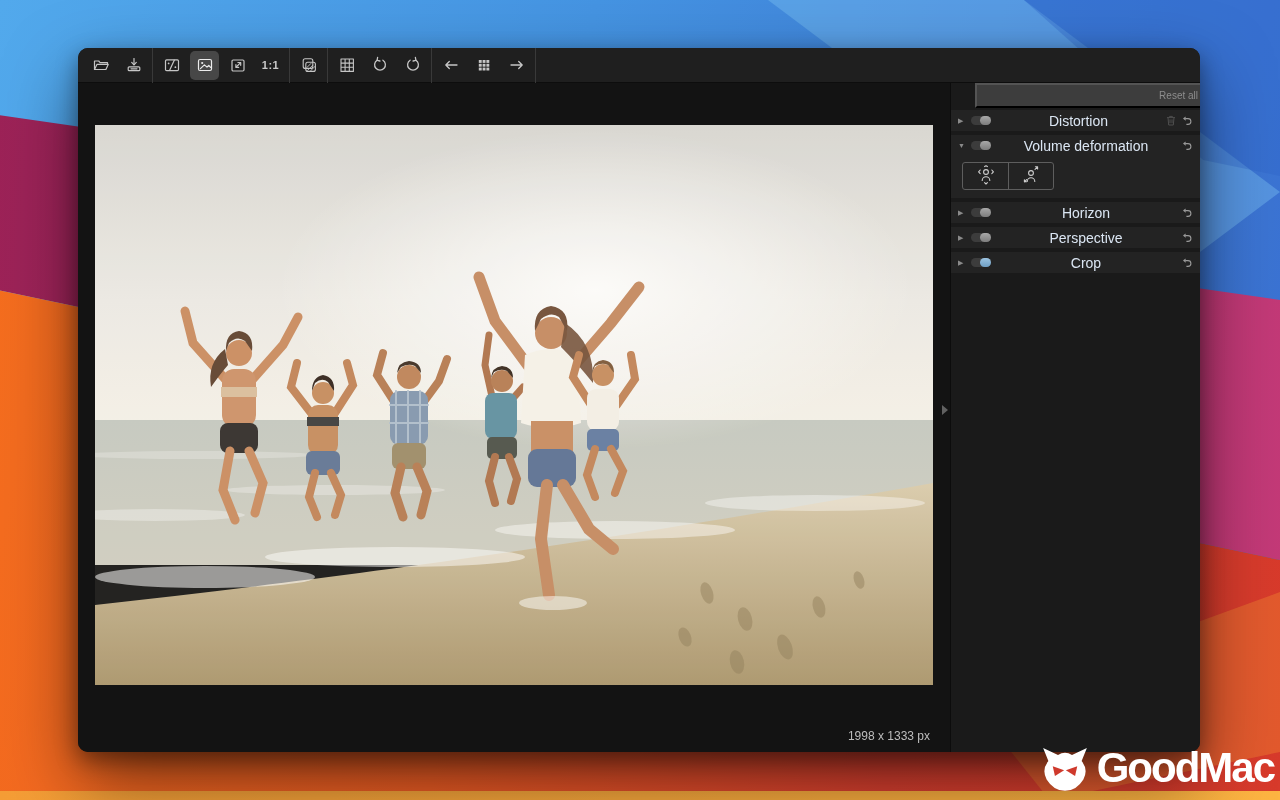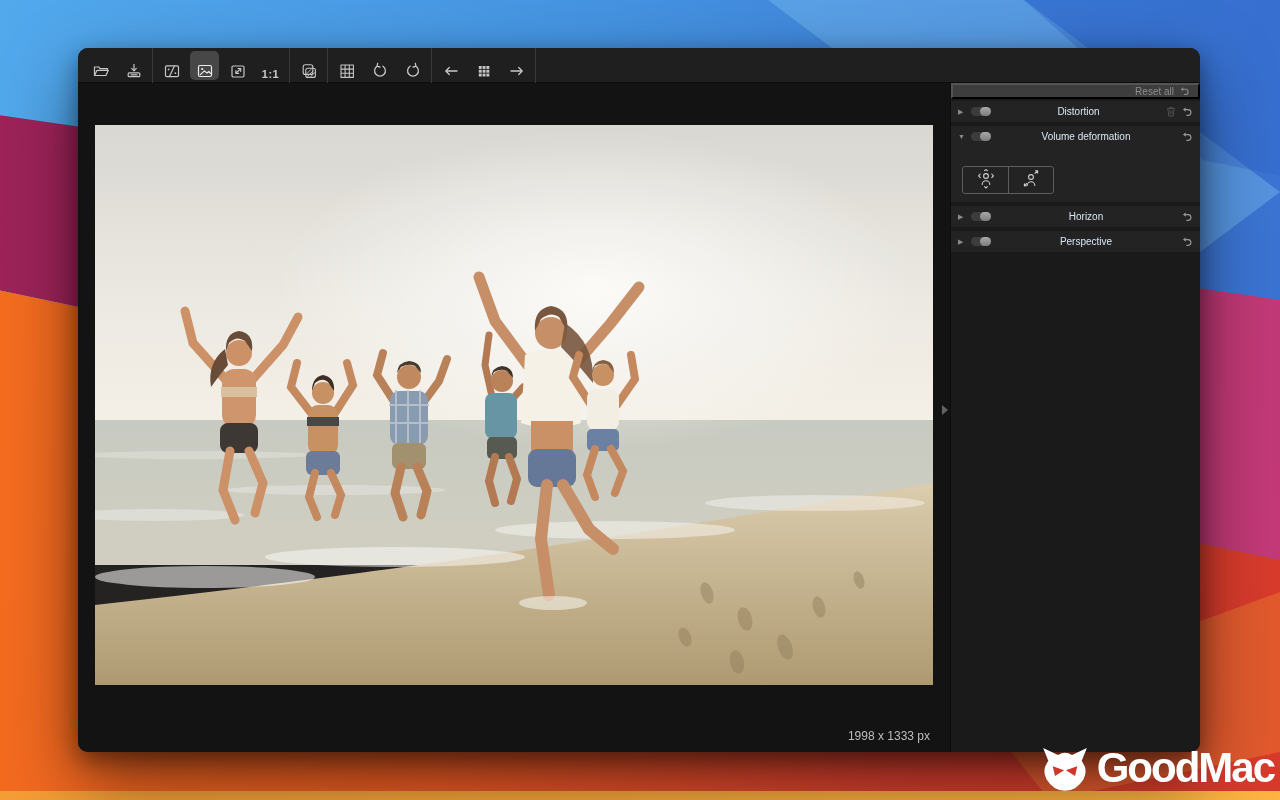--- a/index.html
+++ b/index.html
@@ -25,56 +25,56 @@
 
   
   .window { position:absolute; left:78px; top:48px; width:1122px; height:704px;
     background:#181818; border-radius:10px; overflow:hidden;
     box-shadow:0 30px 70px rgba(0,0,0,.5), 0 8px 22px rgba(0,0,0,.4); }
 
   
   .toolbar { height:35px; background:#1f1f1f; border-bottom:1px solid #0d0d0d;
     display:flex; align-items:center; padding-left:6px; }
   .tbtn { width:29px; height:29px; margin:0 2px; border:none; background:transparent;
-    border-radius:5px; display:flex; align-items:flex-end; justify-content:center; cursor:pointer; }
+    border-radius:5px; display:flex; align-items:center; justify-content:center; cursor:pointer; }
   .tbtn.selected { background:#474747; }
   .tbtn svg { display:block; }
   .tb-sep { width:1px; height:35px; background:#393939; margin:0 2px; flex:0 0 auto; }
   .tb-label { font-size:11px; color:#c9c9c9; letter-spacing:.5px; font-weight:bold; }
 
   .content { display:flex; height:669px; }
 
   
   .canvas { position:relative; width:872px; height:669px; background:#131313; }
   .photo { position:absolute; left:17px; top:42px; width:838px; height:560px; }
   .size-label { position:absolute; right:20px; bottom:9px; font-size:12px; color:#bdbdbd; }
 
   
   .panel { position:relative; width:250px; height:669px; background:#1a1a1a;
     border-left:1px solid #0c0c0c; }
   .panel-handle { position:absolute; left:-9px; top:322px; width:0; height:0;
     border-top:5px solid transparent; border-bottom:5px solid transparent;
     border-left:6px solid #616161; cursor:pointer; }
-  .reset-bar { height:16px; background:#3d3d3d; display:flex; align-items:center;
-    justify-content:flex-end; gap:5px; padding:0 8px; cursor:pointer; }
+  .reset-bar { height:25px; background:#3d3d3d; display:flex; align-items:center;
+    justify-content:flex-end; gap:5px; padding:0 8px; cursor:pointer;margin-left:24px; }
   .reset-bar span { font-size:10px; color:#8d8d8d; }
 
   .rows { margin-top:2px; }
   .prow-block { background:#232323; margin-bottom:4px; }
   .prow { height:21px; background:#232323; margin-bottom:4px; display:flex;
     align-items:center; padding:0 7px; cursor:pointer; }
-  .prow-block .prow { margin-bottom:13px; }
+  .prow-block .prow { margin-bottom:0; }
   .tri { width:13px; color:#8a8a8a; font-size:7px; flex:0 0 auto; background:none; border:none;
     text-align:left; cursor:pointer; }
   .toggle { width:20px; height:9px; border-radius:4.5px; background:#3c3c3c; position:relative;
     flex:0 0 auto; border:none; cursor:pointer; }
   .toggle .knob { position:absolute; right:0; top:0; width:11px; height:9px;
     border-radius:4.5px; background:linear-gradient(180deg,#a8a8a8,#7d7d7d); }
   .toggle.on .knob { background:linear-gradient(180deg,#9cc4e2,#6f9fc4); }
-  .prow-label { flex:1; text-align:center; font-size:10px; color:#dbe6f3; }
+  .prow-label { flex:1; text-align:center; font-size:14px; color:#dbe6f3; }
   .row-icons { display:flex; align-items:center; gap:5px; flex:0 0 auto; }
   .icon-btn { background:none; border:none; padding:0; display:flex; cursor:pointer; }
 
   .vd-tools { padding:6px 0 8px 11px; }
   .seg { display:inline-flex; border:1px solid #5e5e5e; border-radius:3px; overflow:hidden; }
   .seg button { width:45px; height:26px; background:transparent; border:none;
     display:flex; align-items:center; justify-content:center; cursor:pointer; }
   .seg button + button { border-left:1px solid #5e5e5e; }
 
   
@@ -448,20 +448,35 @@
           <span class="row-icons">
             <button class="icon-btn">
               <svg width="12" height="12" viewBox="0 0 12 12">
                 <path d="M4.2 3.6 H7 A2.9 2.9 0 0 1 7 9.4 H5.4" fill="none" stroke="#9a9a9a" stroke-width="1.1"></path>
                 <path d="M4.6 1.4 L2 3.6 L4.6 5.8 Z" fill="#9a9a9a"></path>
               </svg>
             </button>
           </span>
         </div>
 
+        <div class="prow">
+          <button class="tri">▶</button>
+          <button class="toggle on">
+              <span class="knob"></span>
+            </button>
+          <span class="prow-label">Crop</span>
+          <span class="row-icons">
+            <button class="icon-btn">
+              <svg width="12" height="12" viewBox="0 0 12 12">
+                <path d="M4.2 3.6 H7 A2.9 2.9 0 0 1 7 9.4 H5.4" fill="none" stroke="#9a9a9a" stroke-width="1.1"></path>
+                <path d="M4.6 1.4 L2 3.6 L4.6 5.8 Z" fill="#9a9a9a"></path>
+              </svg>
+            </button>
+          </span>
+        </div>
 
       </div>
     </div>
   </div>
 </div>
 
 <div class="logo">
   <svg width="56" height="56" viewBox="0 0 64 64">
     <path fill="#ffffff" d="M7 9 L24 17 Q32 12 40 17 L57 9 L51 24 Q59 34 53 45 Q45 58 32 58 Q19 58 11 45 Q5 34 13 24 Z"></path>
     <path fill="#cf392c" d="M18 30 L31 34.5 L20.5 41 Z"></path>

